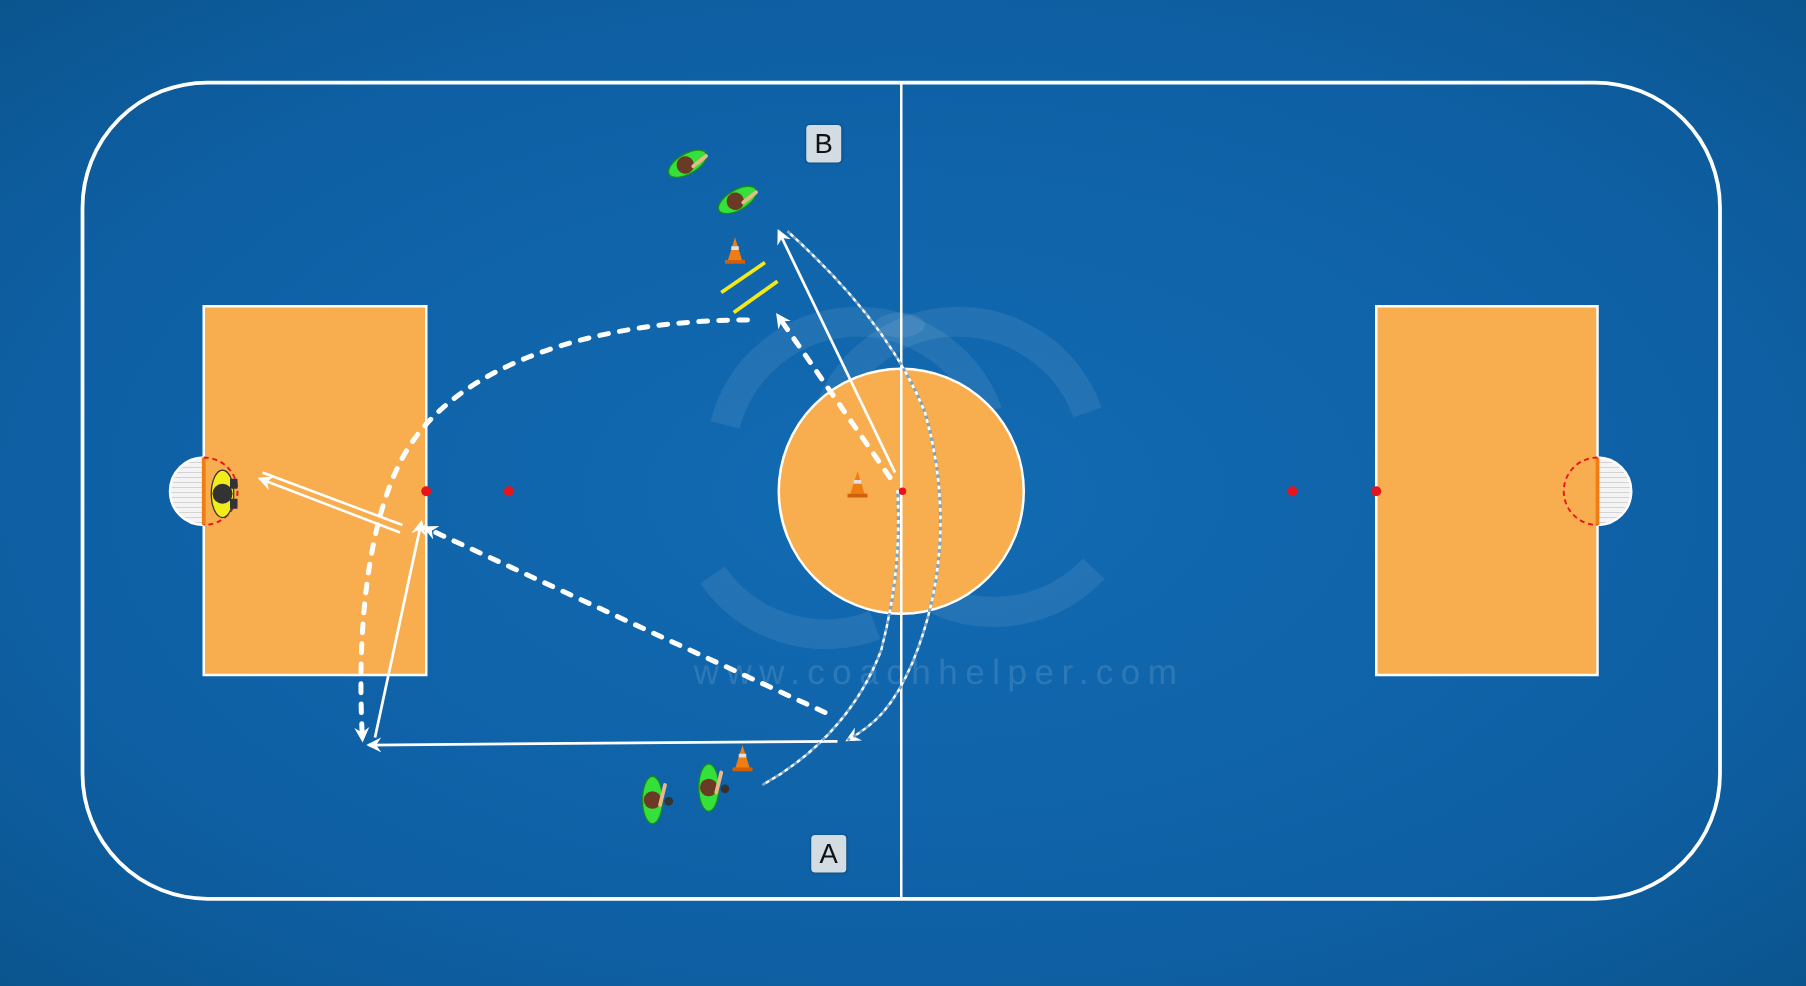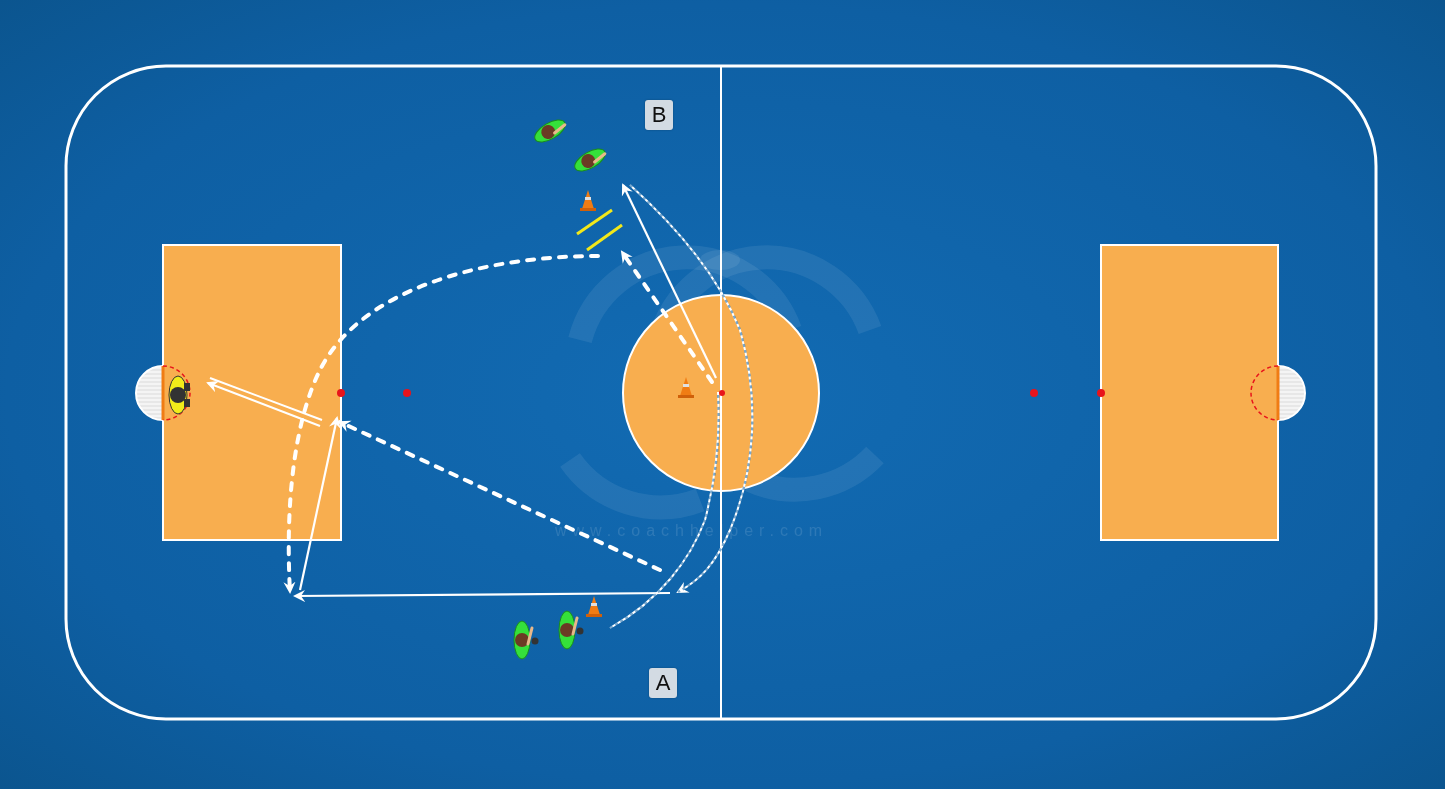--- a/index.html
+++ b/index.html
@@ -1,20 +1,20 @@
 <!DOCTYPE html>
 <html><head>
 <meta charset="utf-8">
 <style>
   html, body { margin:0; padding:0; }
   body { width:1445px; height:789px; overflow:hidden; background:#0f62a6; font-family:"Liberation Sans", sans-serif; }
   #stage { position:relative; width:1445px; height:789px; background:radial-gradient(ellipse at center, #126bb3 0%, #0e5fa3 70%, #0b558f 100%); }
   svg { position:absolute; left:0; top:0; }
   .label-box { position:absolute; width:28px; height:30px; background:#d3dbe3; border-radius:3px; display:flex; align-items:center; justify-content:center; font-size:22px; color:#111; box-shadow:0 0 2px rgba(0,0,0,.3); }
-  .watermark { position:absolute; left:555px; top:522px; font-size:16px; letter-spacing:6px; color:rgba(255,255,255,0.12); }
+  .watermark { position:absolute; left:555px; top:522px; font-size:28px; letter-spacing:6px; color:rgba(255,255,255,0.12); }
 </style>
 </head>
 <body>
 
 <div id="stage">
   <svg width="1445" height="789" viewBox="0 0 1445 789">
     <defs>
       <marker id="arr" markerWidth="14" markerHeight="14" refX="10" refY="7" orient="auto" markerUnits="userSpaceOnUse">
         <path d="M0,1 L12,7 L0,13 L4,7 Z" fill="#fff"></path>
       </marker>

